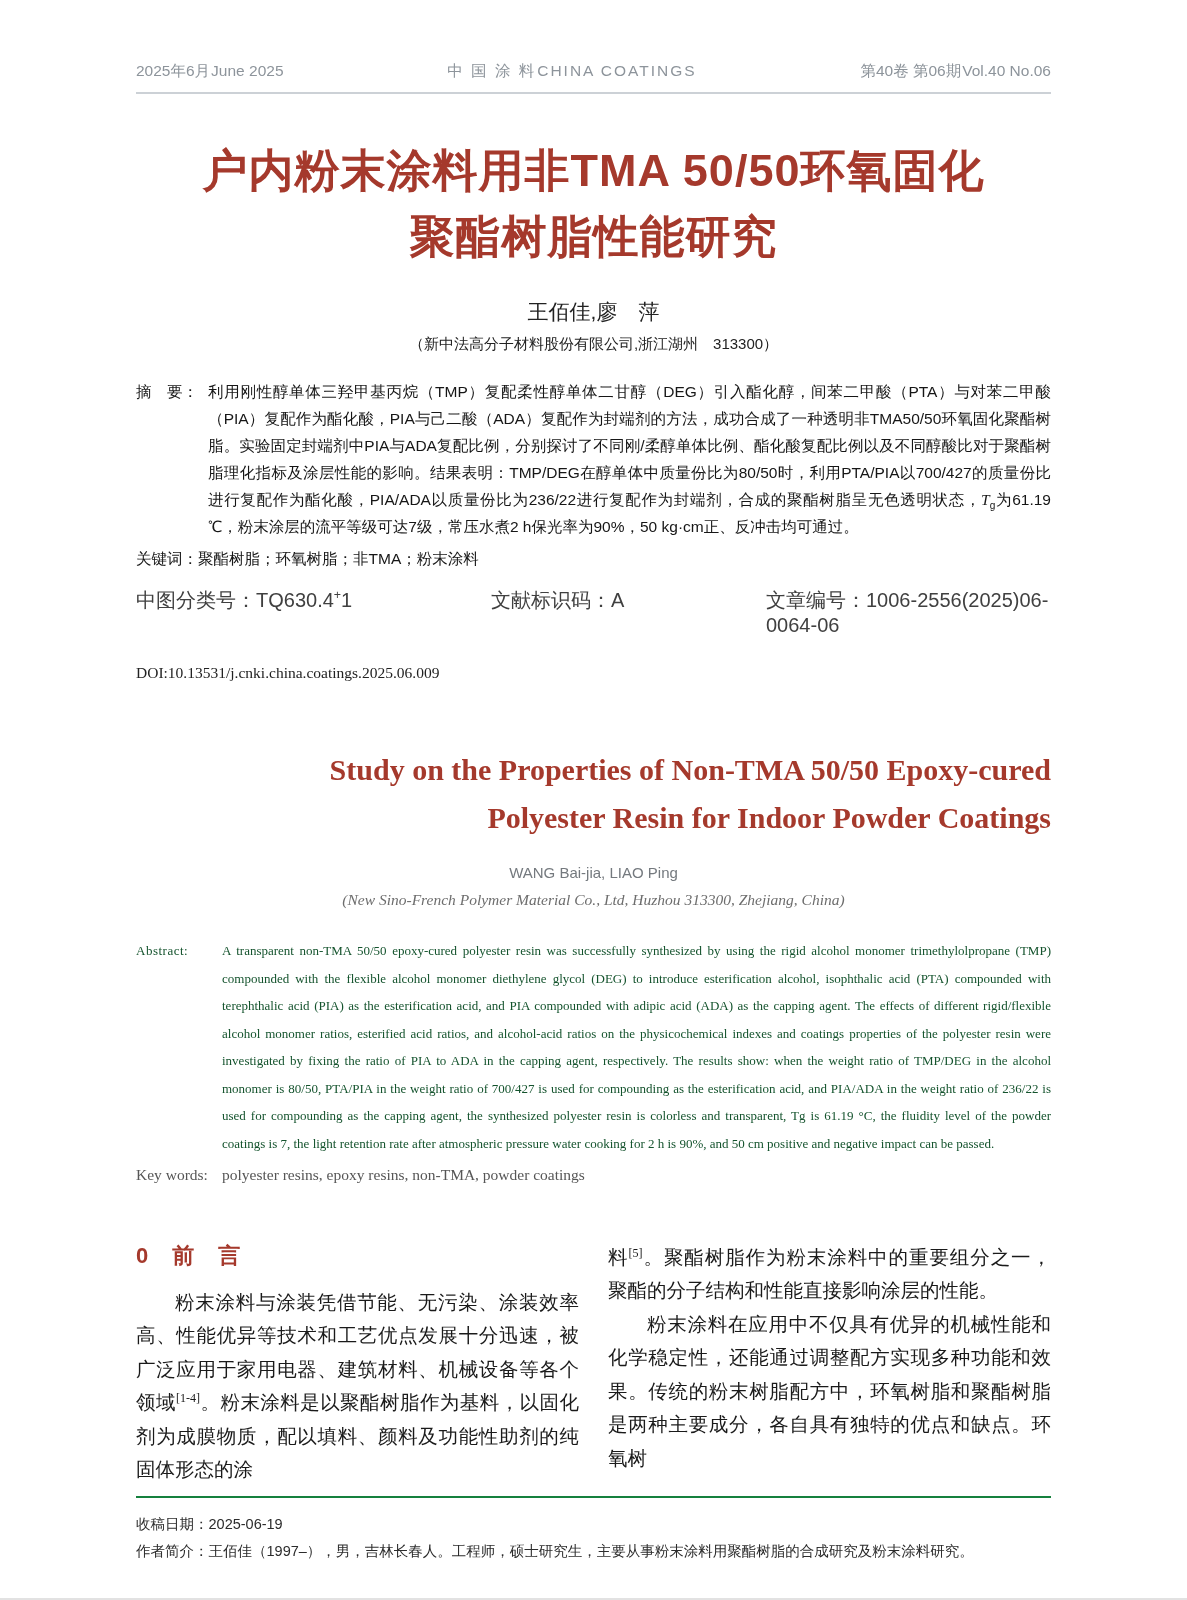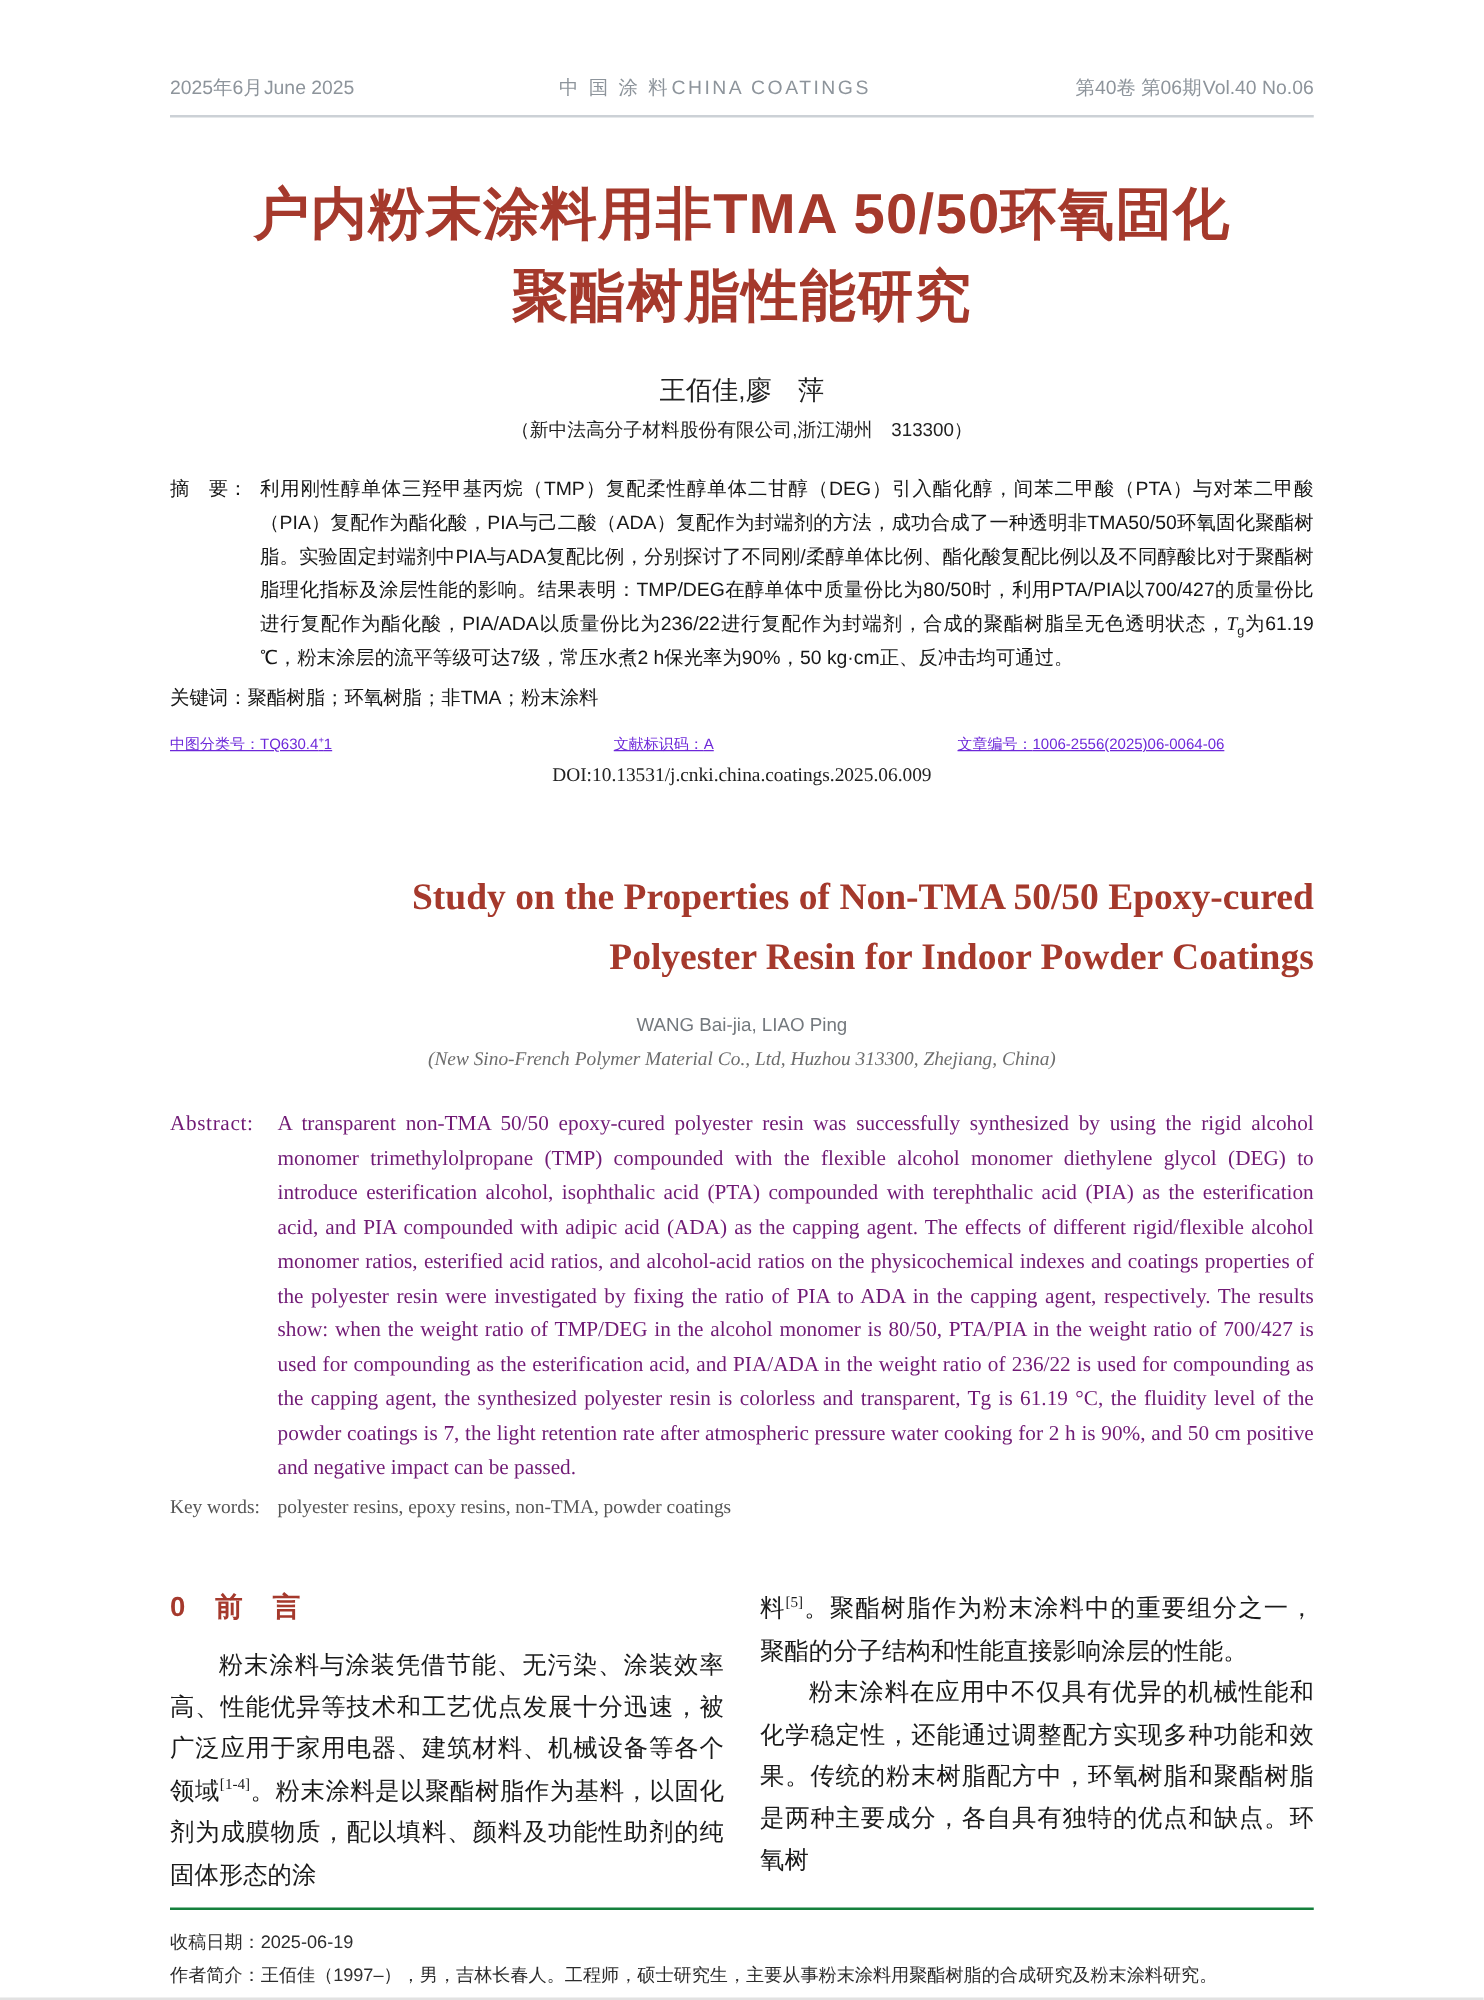--- a/index.html
+++ b/index.html
@@ -28,41 +28,41 @@
   }
   .authors-cn { margin-top: 28px; text-align: center; font-size: 21px; color: #222; }
   .affil-cn { margin-top: 9px; text-align: center; font-size: 15px; color: #222; }
 
   
   .abs-cn { margin-top: 24px; display: flex; font-size: 15.5px; line-height: 27px; color: #161616; }
   .abs-cn .lbl { flex: 0 0 72px; white-space: nowrap; }
   .abs-cn .txt { flex: 1; text-align: justify; }
   .kw-cn { margin-top: 5px; font-size: 15.5px; line-height: 27px; color: #161616; }
 
-  .meta-row { margin-top: 15px; display: flex; font-size: 12px; color: #6d28d9; text-decoration: underline; }
+  .meta-row { margin-top: 15px; display: flex; font-size: 20px; color: #404040; }
   .meta-row .m1 { flex: 0 0 355px; }
   .meta-row .m2 { flex: 0 0 275px; }
   .meta-row .m3 { flex: 1; }
-  .doi-row { margin-top: 8px; font-family: "Liberation Serif", serif; font-size: 15.5px; color: #222; text-align: center; }
+  .doi-row { margin-top: 27px; font-family: "Liberation Serif", serif; font-size: 15.5px; color: #222; }
 
   sup.ref, .sup { font-size: 0.62em; vertical-align: super; line-height: 0; }
   .sub { font-size: 0.65em; vertical-align: sub; line-height: 0; }
   .t-it { font-style: italic; font-family: "Liberation Serif", serif; }
 
   
   .title-en {
     margin-top: 64px; text-align: right; color: var(--accent-red, #a5392c);
     font-family: "Liberation Serif", serif; font-weight: 700; font-size: 30px; line-height: 48px;
   }
   .authors-en { margin-top: 22px; text-align: center; font-size: 15px; color: #74797e; }
   .affil-en { margin-top: 10px; text-align: center; font-size: 15.5px; color: #6d6d6d;
     font-family: "Liberation Serif", serif; font-style: italic; }
 
-  .abs-en { margin-top: 28px; display: flex; color: #701a75;
-    font-family: "Liberation Serif", serif; font-size: 17px; line-height: 27.5px; }
+  .abs-en { margin-top: 28px; display: flex; color: #14532d;
+    font-family: "Liberation Serif", serif; font-size: 13px; line-height: 27.5px; }
   .abs-en .lbl { flex: 0 0 86px; letter-spacing: 0.5px; white-space: nowrap; }
   .abs-en .txt { flex: 1; text-align: justify; }
   .kw-en { margin-top: 4px; display: flex; color: #565656;
     font-family: "Liberation Serif", serif; font-size: 15.5px; line-height: 27.5px; }
   .kw-en .lbl { flex: 0 0 86px; white-space: nowrap; }
 
   
   .body-cols { margin-top: 52px; display: flex; gap: 29px; }
   .col { width: 443px; }
   .sec-heading {

